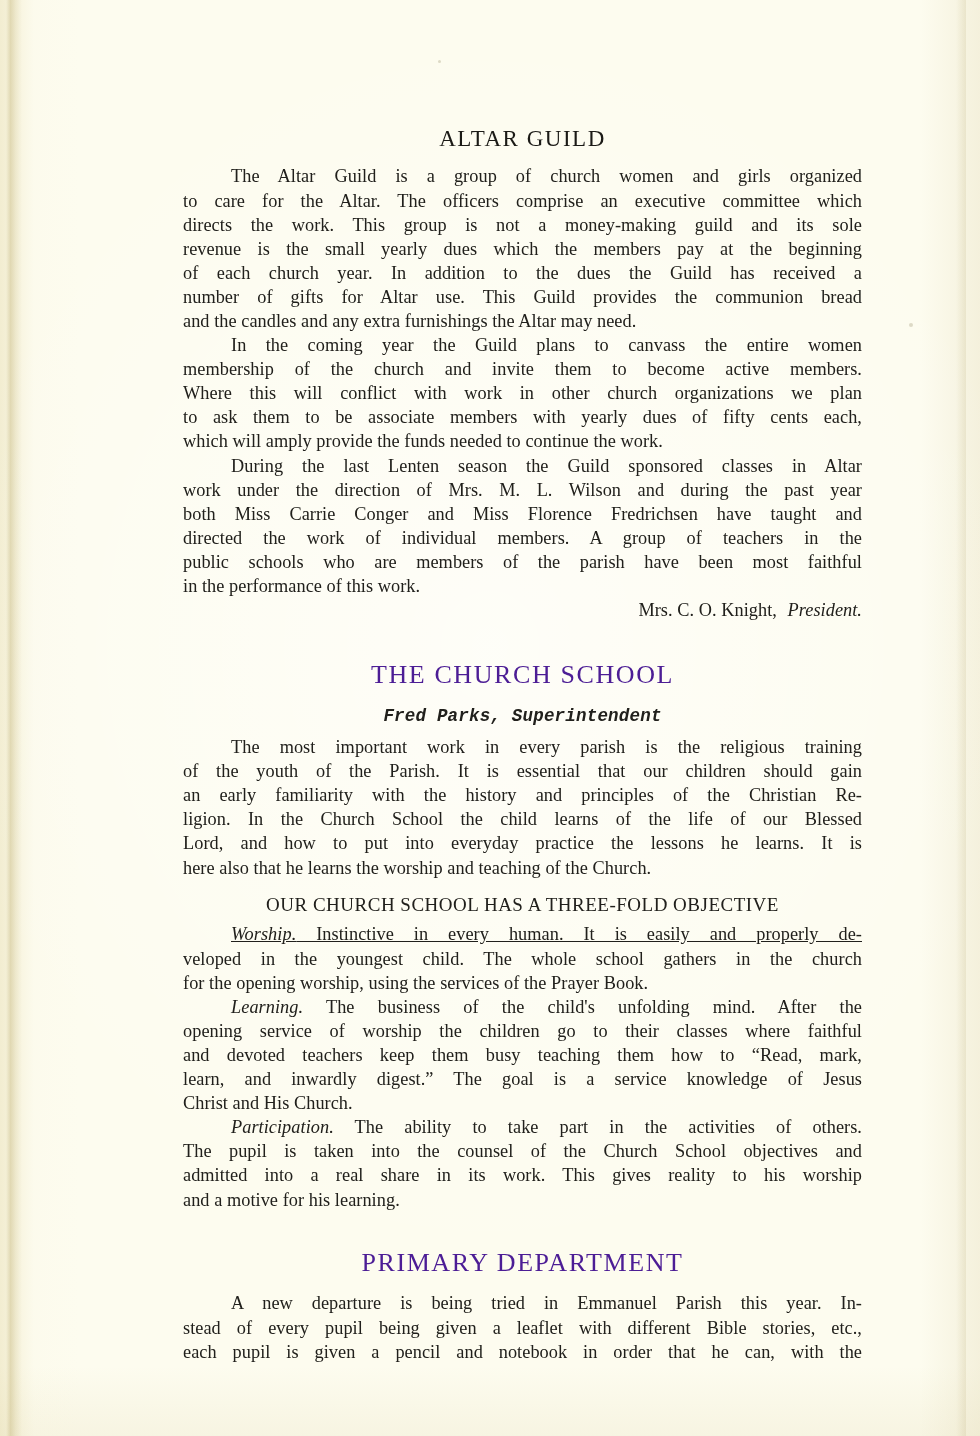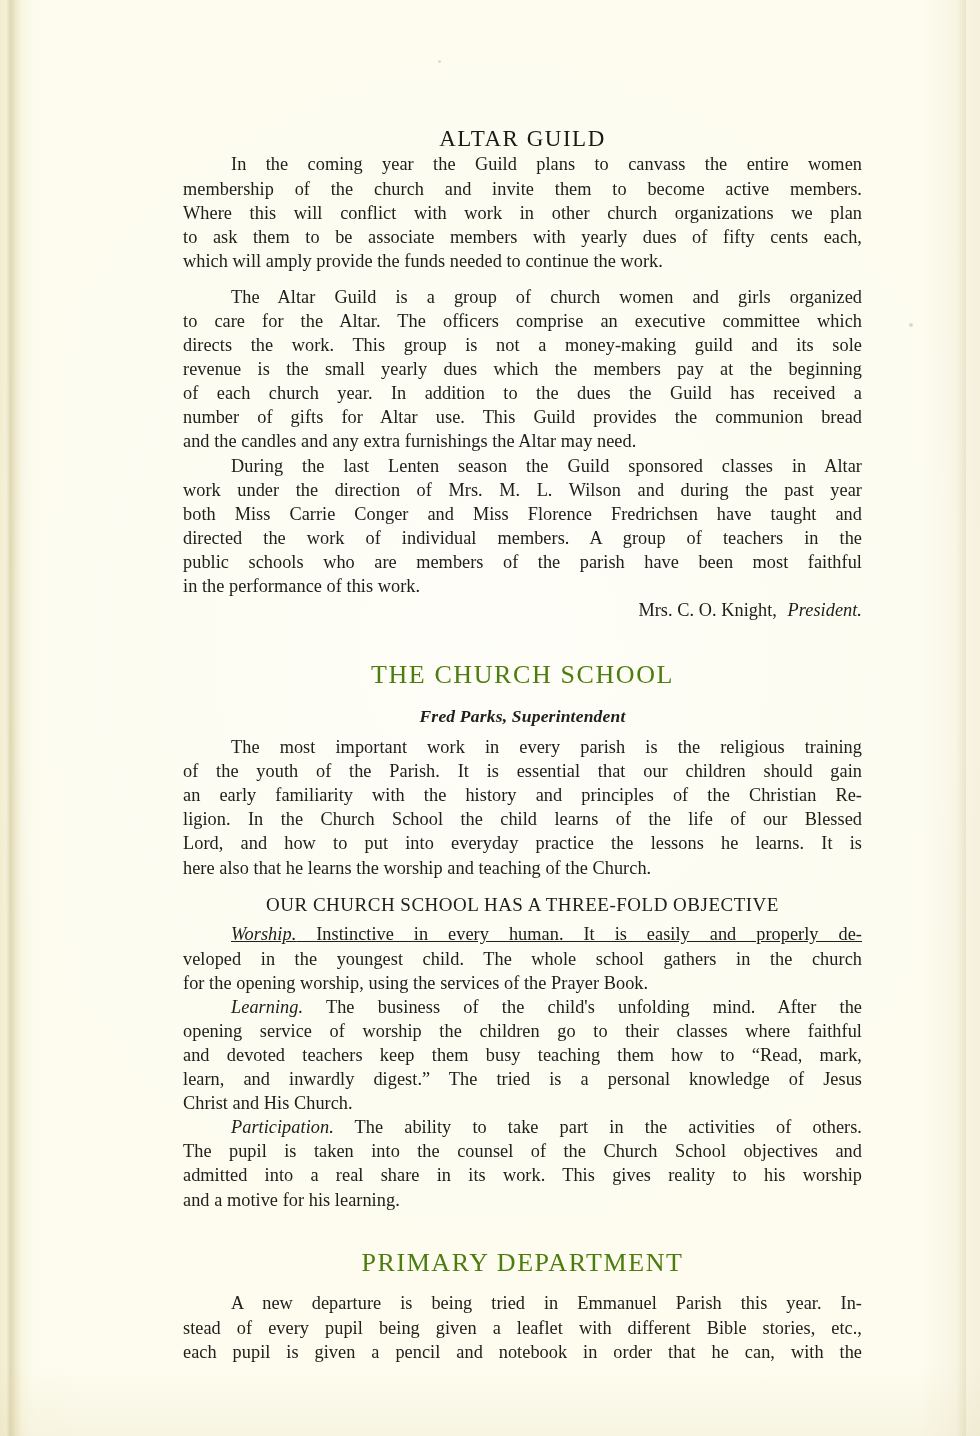--- a/index.html
+++ b/index.html
@@ -76,41 +76,42 @@
   }
 
   
   .head-major {
     text-align: center;
     font-size: 26px;
     letter-spacing: 1.6px;
     font-weight: normal;
     margin: 0;
     line-height: 1.15;
-    color: #4d7c0f;
+    color: #4c1d95;
   }
 
   .head-minor {
     text-align: center;
     font-size: 23px;
     letter-spacing: 1.5px;
     font-weight: normal;
     margin: 0;
     line-height: 1.15;
     color: #1b1a16;
   }
 
   .subhead-italic {
     text-align: center;
     font-size: 17.5px;
     font-style: italic;
     font-weight: bold;
     margin: 0;
     line-height: 1.2;
     letter-spacing: 0.2px;
+    font-family: Liberation Mono, monospace;
   }
 
   .subhead-caps {
     text-align: center;
     font-size: 19px;
     letter-spacing: 0.5px;
     margin: 0;
     line-height: 1.2;
   }
 
@@ -146,40 +147,40 @@
 
   <div class="speck" style="left:909px; top:323px; width:4px; height:4px;"></div>
   <div class="speck" style="left:645px; top:1172px; width:4px; height:5px;"></div>
   <div class="speck" style="left:438px; top:60px; width:3px; height:3px;"></div>
 
   <div class="content">
 
     <div>
       <div style="height:126px"></div>
       <h1 class="head-minor">ALTAR GUILD</h1>
-
-      <div class="para">
-        <span class="ln" style="text-indent:48px;">In the coming year the Guild plans to canvass the entire women</span>
-        <span class="ln">membership of the church and invite them to become active members.</span>
-        <span class="ln">Where this will conflict with work in other church organizations we plan</span>
-        <span class="ln">to ask them to be associate members with yearly dues of fifty cents each,</span>
-        <span class="ln last">which will amply provide the funds needed to continue the work.</span>
-      </div>
 
       <div class="para" style="margin-top:12px;">
         <span class="ln" style="text-indent:48px;">The Altar Guild is a group of church women and girls organized</span>
         <span class="ln">to care for the Altar.   The officers comprise an executive committee which</span>
         <span class="ln">directs the work.   This group is not a money-making guild and its sole</span>
         <span class="ln">revenue is the small yearly dues which the members pay at the beginning</span>
         <span class="ln">of each church year.   In addition to the dues the Guild has received a</span>
         <span class="ln">number of gifts for Altar use.   This Guild provides the communion bread</span>
         <span class="ln last">and the candles and any extra furnishings the Altar may need.</span>
       </div>
 
       <div class="para">
+        <span class="ln" style="text-indent:48px;">In the coming year the Guild plans to canvass the entire women</span>
+        <span class="ln">membership of the church and invite them to become active members.</span>
+        <span class="ln">Where this will conflict with work in other church organizations we plan</span>
+        <span class="ln">to ask them to be associate members with yearly dues of fifty cents each,</span>
+        <span class="ln last">which will amply provide the funds needed to continue the work.</span>
+      </div>
+
+      <div class="para">
         <span class="ln" style="text-indent:48px;">During the last Lenten season the Guild sponsored classes in Altar</span>
         <span class="ln">work under the direction of Mrs. M. L. Wilson and during the past year</span>
         <span class="ln">both Miss Carrie Conger and Miss Florence Fredrichsen have taught and</span>
         <span class="ln">directed the work of individual members.   A group of teachers in the</span>
         <span class="ln">public schools who are members of the parish have been most faithful</span>
         <span class="ln last">in the performance of this work.</span>
       </div>
 
       <div class="para" style="text-align:right;">
         <span>Mrs. C. O. Knight,</span>
@@ -207,21 +208,21 @@
       <div class="para" style="margin-top:6px;">
         <span class="ln" style="text-indent:48px;text-decoration:underline;"><span class="it">Worship.</span><span> Instinctive in every human.   It is easily and properly de-</span></span>
         <span class="ln">veloped in the youngest child.   The whole school gathers in the church</span>
         <span class="ln last">for the opening worship, using the services of the Prayer Book.</span>
       </div>
 
       <div class="para">
         <span class="ln" style="text-indent:48px;"><span class="it">Learning.</span><span>   The business of the child's unfolding mind.   After the</span></span>
         <span class="ln">opening service of worship the children go to their classes where faithful</span>
         <span class="ln">and devoted teachers keep them busy teaching them how to “Read, mark,</span>
-        <span class="ln">learn, and inwardly digest.”   The tried is a personal knowledge of Jesus</span>
+        <span class="ln">learn, and inwardly digest.”   The goal is a service knowledge of Jesus</span>
         <span class="ln last">Christ and His Church.</span>
       </div>
 
       <div class="para">
         <span class="ln" style="text-indent:48px;"><span class="it">Participation.</span><span>   The ability to take part in the activities of others.</span></span>
         <span class="ln">The pupil is taken into the counsel of the Church School objectives and</span>
         <span class="ln">admitted into a real share in its work.   This gives reality to his worship</span>
         <span class="ln last">and a motive for his learning.</span>
       </div>
     </div>

